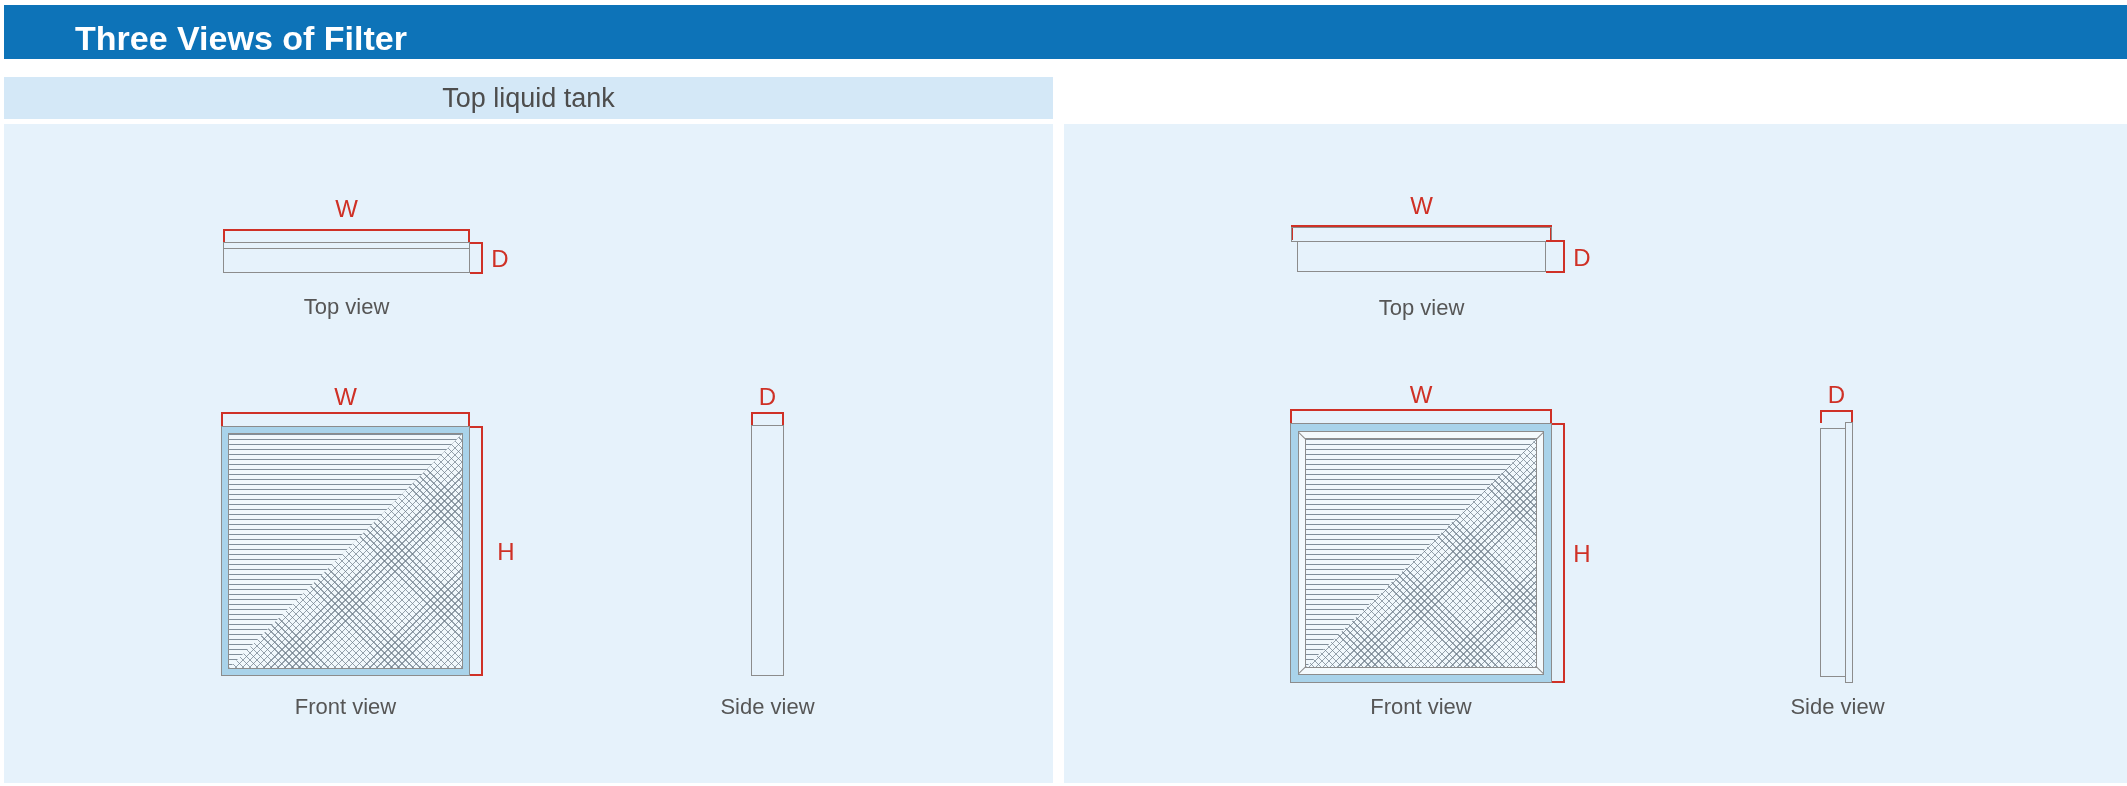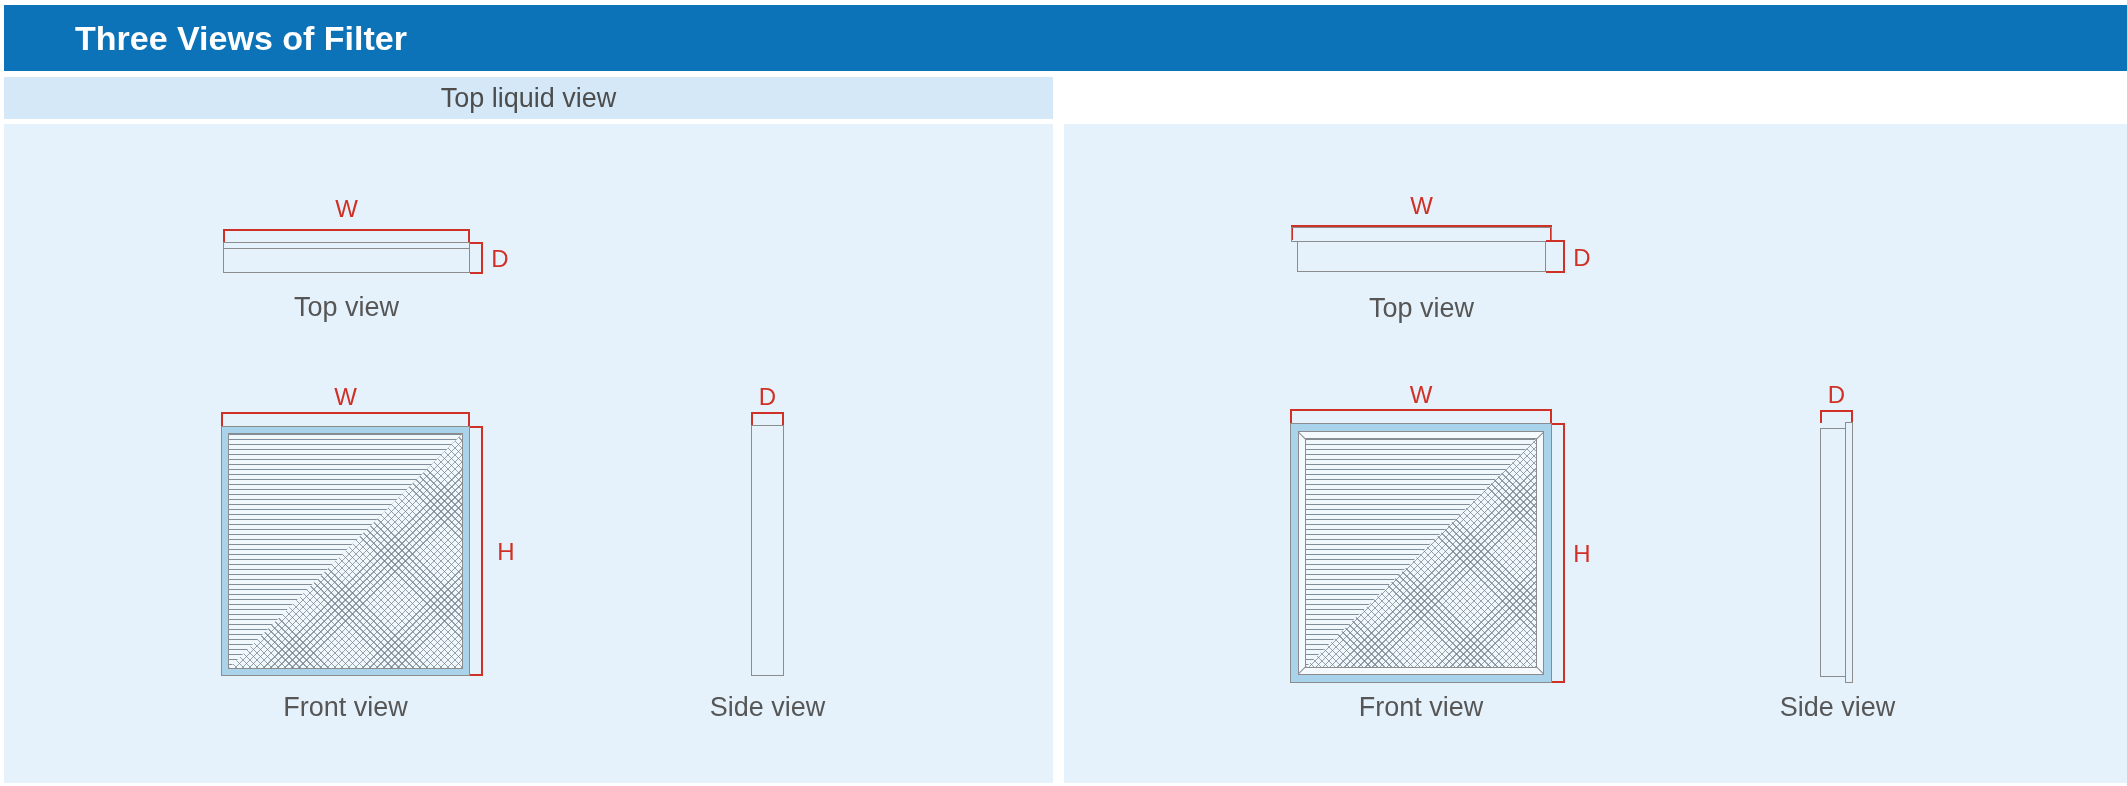--- a/index.html
+++ b/index.html
@@ -1,38 +1,38 @@
 <!DOCTYPE html>
 <html><head>
 <meta charset="utf-8">
 <style>
   html,body{margin:0;padding:0;background:#ffffff;}
   body{width:2127px;height:786px;overflow:hidden;font-family:"Liberation Sans",sans-serif;}
   .page{position:relative;width:2127px;height:786px;background:#ffffff;}
 
   
-  .titlebar{position:absolute;left:4px;top:5px;width:2123px;height:66px;background:#0d73b8;}
+  .titlebar{position:absolute;left:4px;top:5px;width:2123px;height:54px;background:#0d73b8;}
   .titlebar .title{color:#ffffff;font-weight:bold;font-size:34px;line-height:66px;padding-left:71px;}
 
   
   .subhdr{position:absolute;top:77px;height:42px;background:#d4e8f7;color:#4d4d4d;
           font-size:27px;line-height:42px;text-align:center;}
   .subhdr.left{left:4px;width:1049px;}
   .subhdr.right{left:1064px;width:1063px;}
 
   
   .panelbg{position:absolute;top:124px;height:659px;background:#e6f2fb;}
   .panelbg.left{left:4px;width:1049px;}
   .panelbg.right{left:1064px;width:1063px;}
   .grect{position:absolute;border:1px solid #8c8c8c;box-sizing:border-box;background:transparent;}
   .brk{position:absolute;box-sizing:border-box;border:2px solid #cf3126;background:transparent;}
   .brk.open-bottom{border-bottom:none;}
   .brk.open-left{border-left:none;}
   .dim{position:absolute;color:#cf3126;font-size:24px;line-height:28px;text-align:center;}
-  .cap{position:absolute;color:#565656;font-size:27px;line-height:32px;text-align:center;}
+  .cap{position:absolute;color:#565656;font-size:22px;line-height:32px;text-align:center;}
 
   
   .fsq{position:absolute;background:#a9d3ea;border:1px solid #8c8c8c;box-sizing:border-box;}
   .fsq .inner{position:absolute;inset:6px;background:#f1f8fc;border:1px solid #8c8c8c;overflow:hidden;}
   .tri-lines{position:absolute;inset:0;
      background:repeating-linear-gradient(to bottom,rgba(109,124,137,.85) 0 1px,transparent 1px 5px);
      clip-path:polygon(0 0,100% 0,0 100%);}
   .tri-hatch{position:absolute;inset:0;
      background:repeating-linear-gradient(45deg,rgba(109,124,137,.7) 0 1px,transparent 1px 5px),
                 repeating-linear-gradient(-45deg,rgba(109,124,137,.7) 0 1px,transparent 1px 5px);
@@ -51,21 +51,21 @@
 </style>
 </head>
 <body>
 
 <div class="page">
 
   <div class="titlebar">
     <div class="title">Three Views of Filter</div>
   </div>
 
-  <div class="subhdr left">Top liquid view</div>
+  <div class="subhdr left">Top liquid tank</div>
 
   <div class="panelbg left"></div>
   <div class="panelbg right"></div>
 
   <div class="dim" style="left:223px;top:195px;width:247px;">W</div>
   <div class="brk open-bottom" style="left:223px;top:229px;width:247px;height:13px;"></div>
   <div class="grect" style="left:223px;top:242px;width:247px;height:31px;">
     <div class="lidline"></div>
   </div>
   <div class="brk open-left" style="left:470px;top:242px;width:13px;height:32px;"></div>

